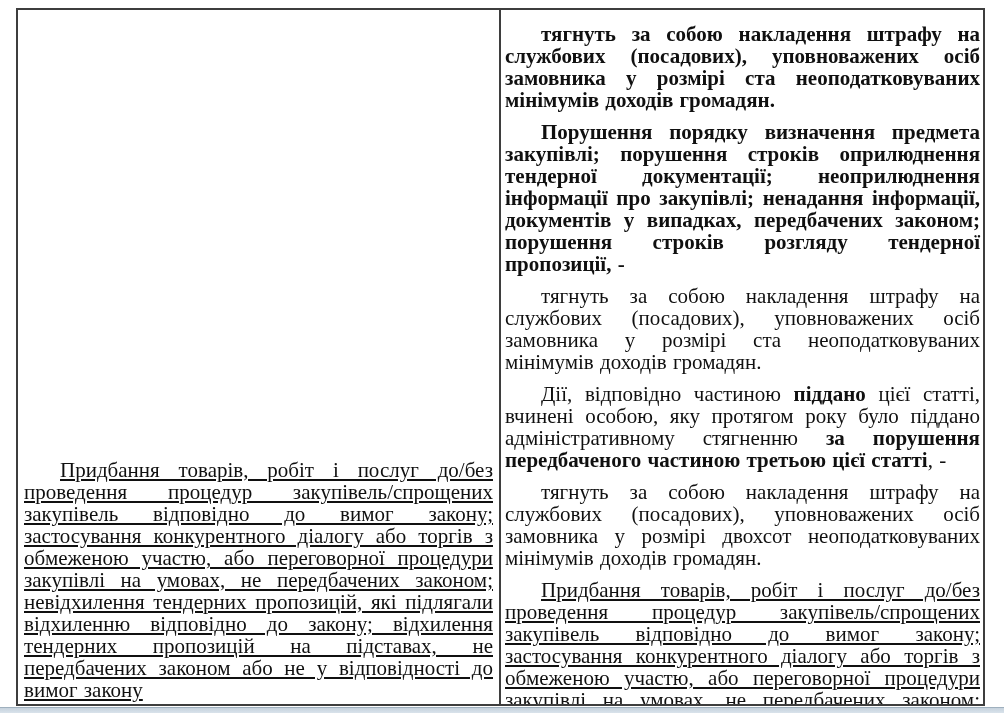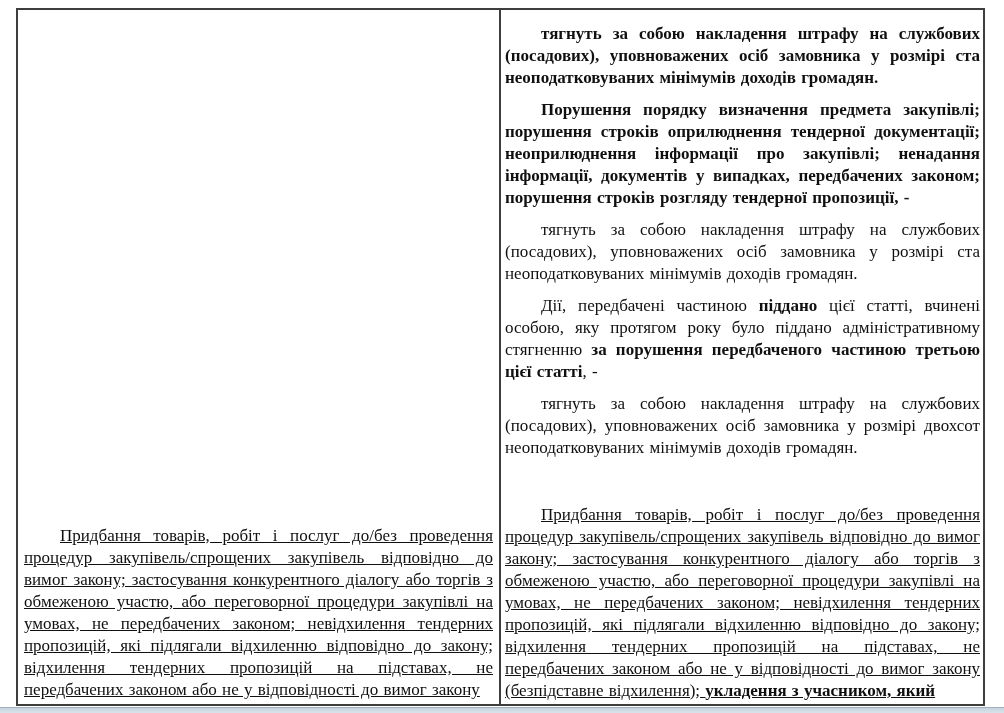--- a/index.html
+++ b/index.html
@@ -38,21 +38,21 @@
     border-right: 2px solid var(--border, #3e3e3e);
     padding: 12px 6px 3px 6px;
     justify-content: flex-end;
   }
   .cell.right {
     flex: 1 1 auto;
     padding: 13px 3px 2px 4px;
   }
   .para {
     margin: 0 0 10px 0;
-    font-size: 17px;
+    font-size: 21px;
     line-height: 22px;
     text-align: justify;
     text-indent: 36px;
     color: var(--text, #101010);
     word-spacing: 1px;
   }
   .para:last-child { margin-bottom: 0; text-decoration: underline; }
   .cell.right .para.bottom-para { margin-top: auto; }
   .para span.bold { font-weight: 700; }
   .bottom-bar {
@@ -70,19 +70,19 @@
 
 <div class="page">
   <div class="doc-table">
     <div class="cell left">
       <p class="para"><span>Придбання товарів, робіт і послуг до/без проведення процедур закупівель/спрощених закупівель відповідно до вимог закону; застосування конкурентного діалогу або торгів з обмеженою участю, або переговорної процедури закупівлі на умовах, не передбачених законом; невідхилення тендерних пропозицій, які підлягали відхиленню відповідно до закону; відхилення тендерних пропозицій на підставах, не передбачених законом або не у відповідності до вимог закону</span></p>
     </div>
     <div class="cell right">
       <p class="para"><span class="bold">тягнуть за собою накладення штрафу на службових (посадових), уповноважених осіб замовника у розмірі ста неоподатковуваних мінімумів доходів громадян.</span></p>
       <p class="para"><span class="bold">Порушення порядку визначення предмета закупівлі; порушення строків оприлюднення тендерної документації; неоприлюднення інформації про закупівлі; ненадання інформації, документів у випадках, передбачених законом; порушення строків розгляду тендерної пропозиції, -</span></p>
       <p class="para"><span>тягнуть за собою накладення штрафу на службових (посадових), уповноважених осіб замовника у розмірі ста неоподатковуваних мінімумів доходів громадян.</span></p>
-      <p class="para"><span>Дії, передбачені частиною </span><span class="bold">піддано</span><span> цієї статті, вчинені особою, яку протягом року було піддано адміністративному стягненню </span><span class="bold">за порушення передбаченого частиною третьою цієї статті</span><span>, -</span></p>
+      <p class="para"><span>Дії, відповідно частиною </span><span class="bold">піддано</span><span> цієї статті, вчинені особою, яку протягом року було піддано адміністративному стягненню </span><span class="bold">за порушення передбаченого частиною третьою цієї статті</span><span>, -</span></p>
       <p class="para"><span>тягнуть за собою накладення штрафу на службових (посадових), уповноважених осіб замовника у розмірі двохсот неоподатковуваних мінімумів доходів громадян.</span></p>
       <p class="para bottom-para"><span>Придбання товарів, робіт і послуг до/без проведення процедур закупівель/спрощених закупівель відповідно до вимог закону; застосування конкурентного діалогу або торгів з обмеженою участю, або переговорної процедури закупівлі на умовах, не передбачених законом; невідхилення тендерних пропозицій, які підлягали відхиленню відповідно до закону; відхилення тендерних пропозицій на підставах, не передбачених законом або не у відповідності до вимог закону (безпідставне відхилення); </span><span class="bold">укладення з учасником, який</span></p>
     </div>
   </div>
   <div class="bottom-bar"></div>
 </div>
 
 </body></html>

